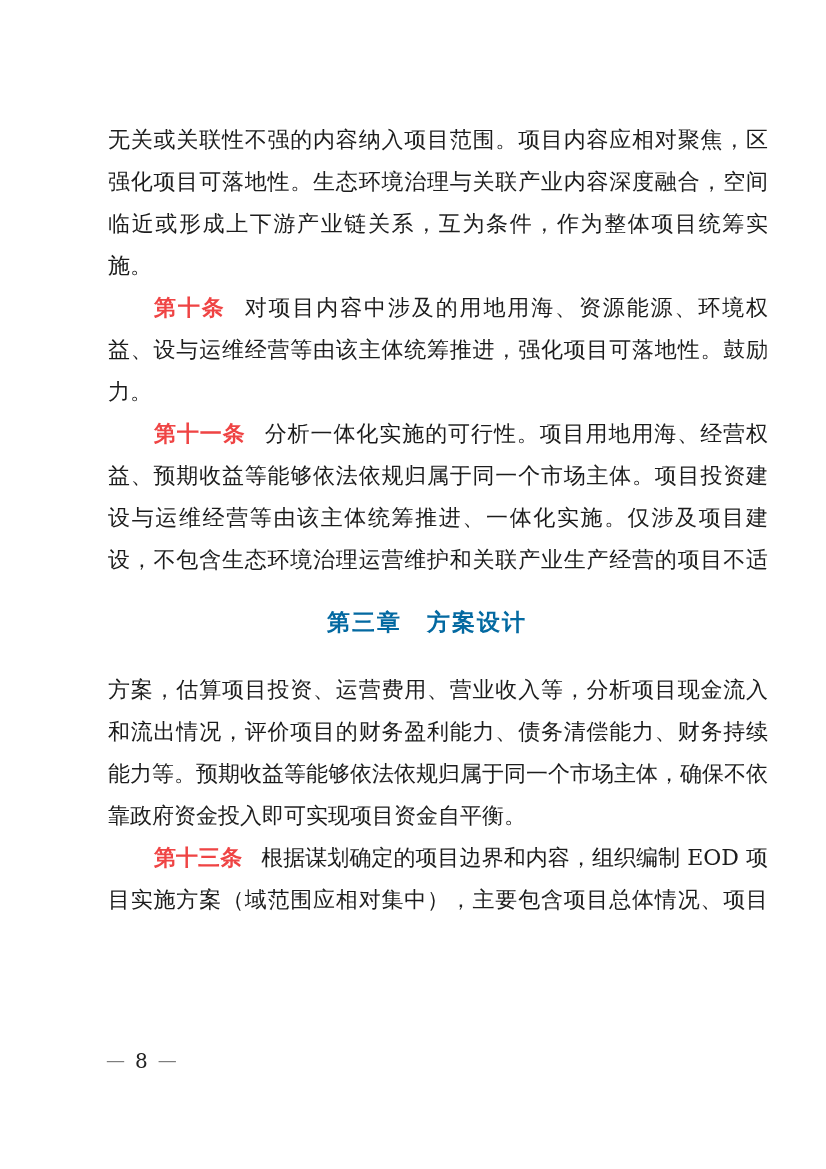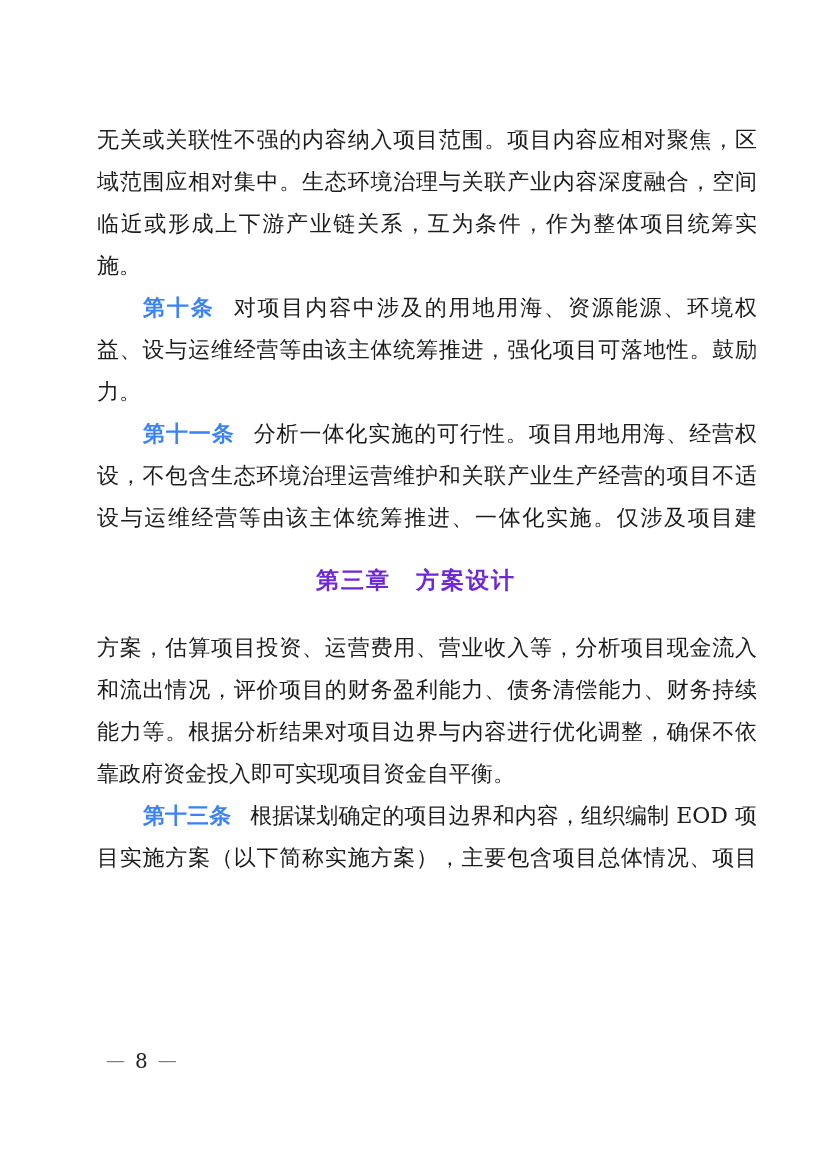--- a/index.html
+++ b/index.html
@@ -11,21 +11,21 @@
     position: relative;
     width: 826px;
     height: 1169px;
     background: #ffffff;
     overflow: hidden;
     font-family: "DejaVu Serif", serif;
     color: #1c1c1c;
   }
   .body-text {
     position: absolute;
-    left: 97px;
+    left: 108px;
     top: 119px;
     width: 660px;
   }
   .t-line {
     height: 42px;
     line-height: 42px;
     font-size: 22px;
     text-align: justify;
     text-align-last: justify;
     text-justify: distribute;
@@ -35,36 +35,36 @@
   .t-line.para-end {
     text-align: left;
     text-align-last: left;
   }
   .t-line.indent {
     padding-left: 46px;
   }
   .article-label {
     font-family: "DejaVu Sans", sans-serif;
     font-weight: 700;
-    color: #3b82f6;
+    color: #ef4444;
     margin-right: 19px;
   }
   .chapter-heading {
     height: 88px;
     display: flex;
     align-items: center;
     justify-content: center;
     padding-right: 22px;
     padding-bottom: 6px;
     box-sizing: border-box;
     font-family: "DejaVu Sans", sans-serif;
     font-weight: 700;
     font-size: 23px;
     letter-spacing: 2px;
-    color: #6d28d9;
+    color: #0369a1;
   }
   .footer {
     position: absolute;
     left: 106px;
     top: 1049px;
     height: 24px;
     display: flex;
     align-items: center;
     gap: 10px;
     font-size: 19px;
@@ -78,36 +78,37 @@
     font-size: 20px;
   }
 </style>
 </head>
 <body>
 
 <div class="page">
 
   <div class="body-text" id="doc-body">
       <div class="t-line">无关或关联性不强的内容纳入项目范围。项目内容应相对聚焦，区</div>
-      <div class="t-line">域范围应相对集中。生态环境治理与关联产业内容深度融合，空间</div>
+      <div class="t-line">强化项目可落地性。生态环境治理与关联产业内容深度融合，空间</div>
       <div class="t-line">临近或形成上下游产业链关系，互为条件，作为整体项目统筹实</div>
       <div class="t-line para-end">施。</div>
       <div class="t-line indent"><span class="article-label">第十条</span>对项目内容中涉及的用地用海、资源能源、环境权</div>
       <div class="t-line">益、设与运维经营等由该主体统筹推进，强化项目可落地性。鼓励</div>
       <div class="t-line para-end">力。</div>
       <div class="t-line indent"><span class="article-label">第十一条</span>分析一体化实施的可行性。项目用地用海、经营权</div>
+      <div class="t-line">益、预期收益等能够依法依规归属于同一个市场主体。项目投资建</div>
+      <div class="t-line">设与运维经营等由该主体统筹推进、一体化实施。仅涉及项目建</div>
       <div class="t-line">设，不包含生态环境治理运营维护和关联产业生产经营的项目不适</div>
-      <div class="t-line">设与运维经营等由该主体统筹推进、一体化实施。仅涉及项目建</div>
       <div class="chapter-heading">第三章　方案设计</div>
       <div class="t-line">方案，估算项目投资、运营费用、营业收入等，分析项目现金流入</div>
       <div class="t-line">和流出情况，评价项目的财务盈利能力、债务清偿能力、财务持续</div>
-      <div class="t-line">能力等。根据分析结果对项目边界与内容进行优化调整，确保不依</div>
+      <div class="t-line">能力等。预期收益等能够依法依规归属于同一个市场主体，确保不依</div>
       <div class="t-line para-end">靠政府资金投入即可实现项目资金自平衡。</div>
       <div class="t-line indent"><span class="article-label">第十三条</span>根据谋划确定的项目边界和内容，组织编制 EOD 项</div>
-      <div class="t-line">目实施方案（以下简称实施方案），主要包含项目总体情况、项目</div>
+      <div class="t-line">目实施方案（域范围应相对集中），主要包含项目总体情况、项目</div>
     </div>
 
   <div class="footer">
     <span class="dash">—</span>
     <span class="num">8</span>
     <span class="dash">—</span>
   </div>
 
 </div>
 

